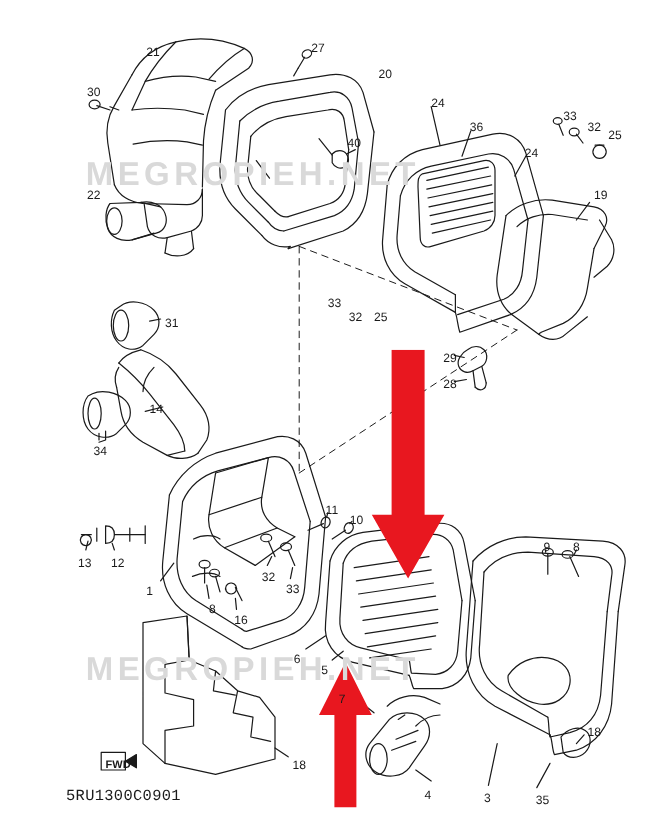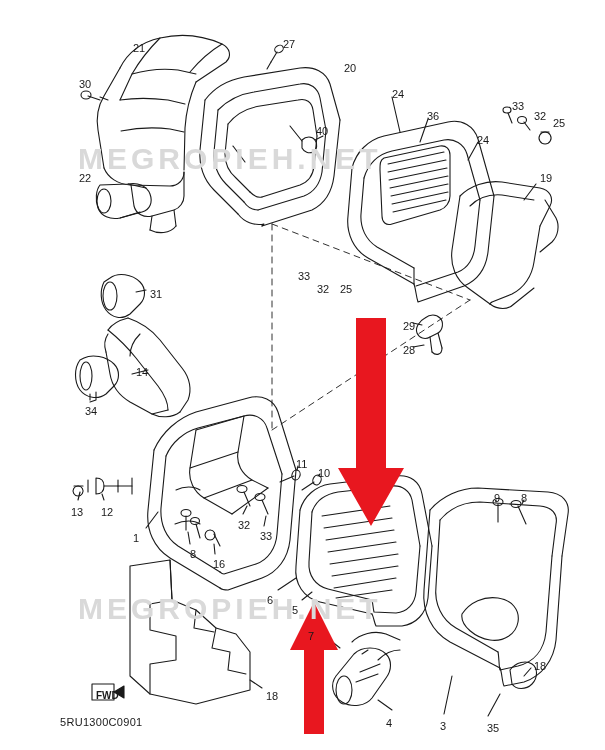--- a/index.html
+++ b/index.html
@@ -40,22 +40,22 @@
     position: absolute;
     font-family: "Liberation Sans", sans-serif;
     font-size: 11px;
     color: #1a1a1a;
     white-space: nowrap;
   }
   #part-code {
     position: absolute;
     left: 60px;
     top: 716px;
-    font-family: Liberation Sans, sans-serif;
-    font-size: 11px;
+    font-family: Liberation Mono, monospace;
+    font-size: 14px;
     color: #1a1a1a;
     letter-spacing: 0.3px;
   }
   #fwd-label {
     position: absolute;
     left: 96px;
     top: 690px;
     font-family: "Liberation Sans", sans-serif;
     font-size: 10px;
     font-weight: bold;

